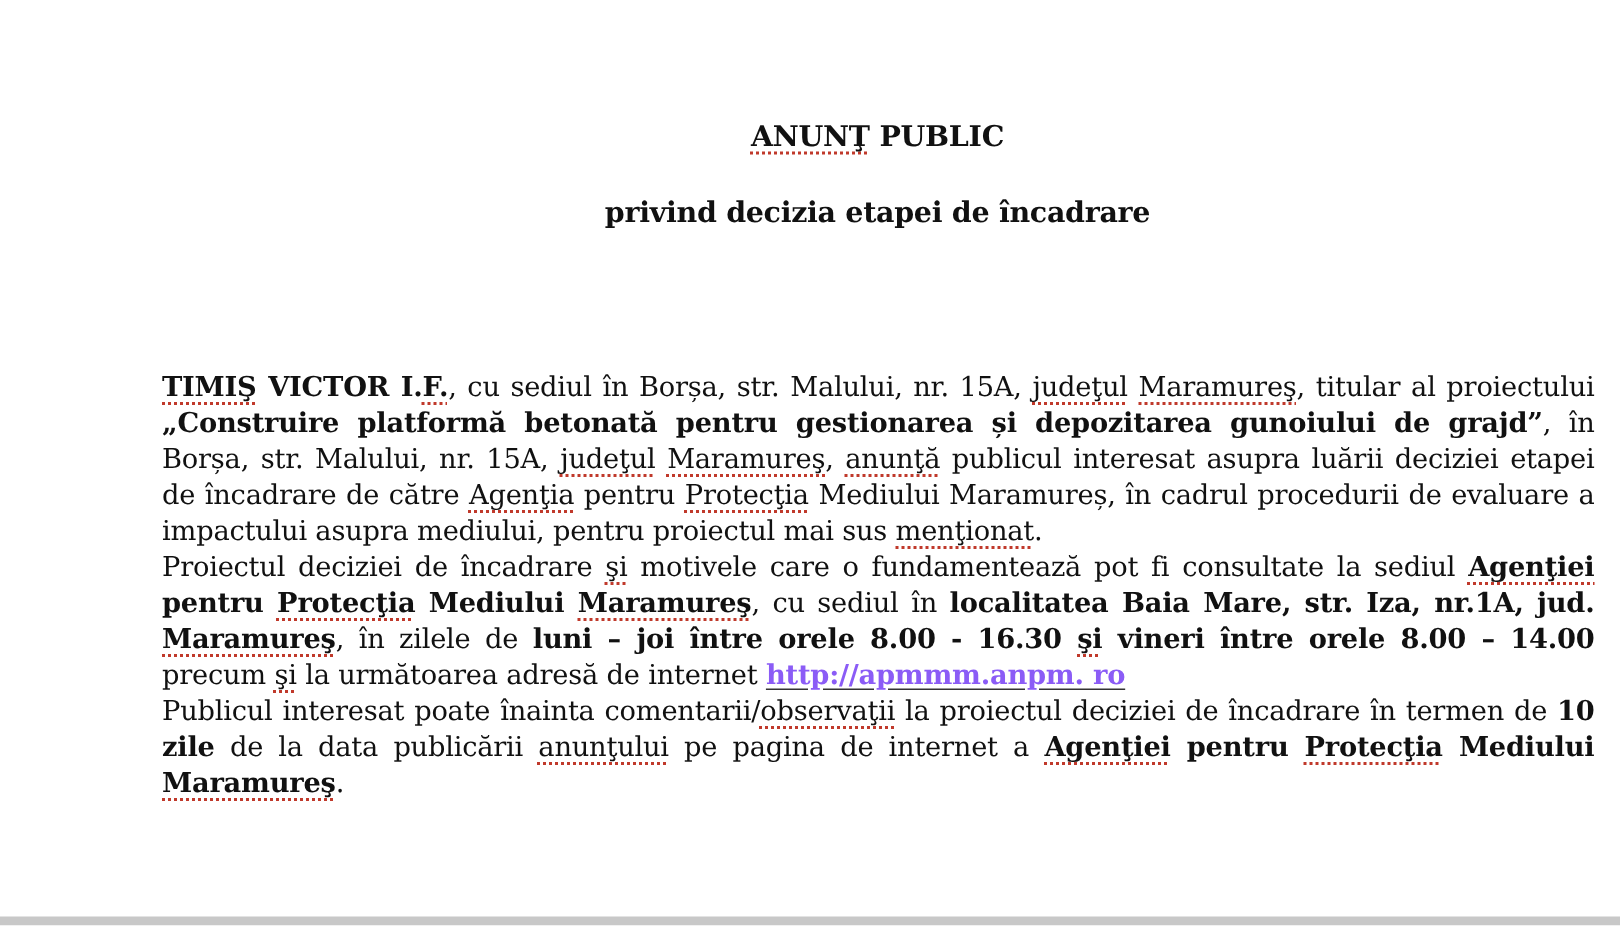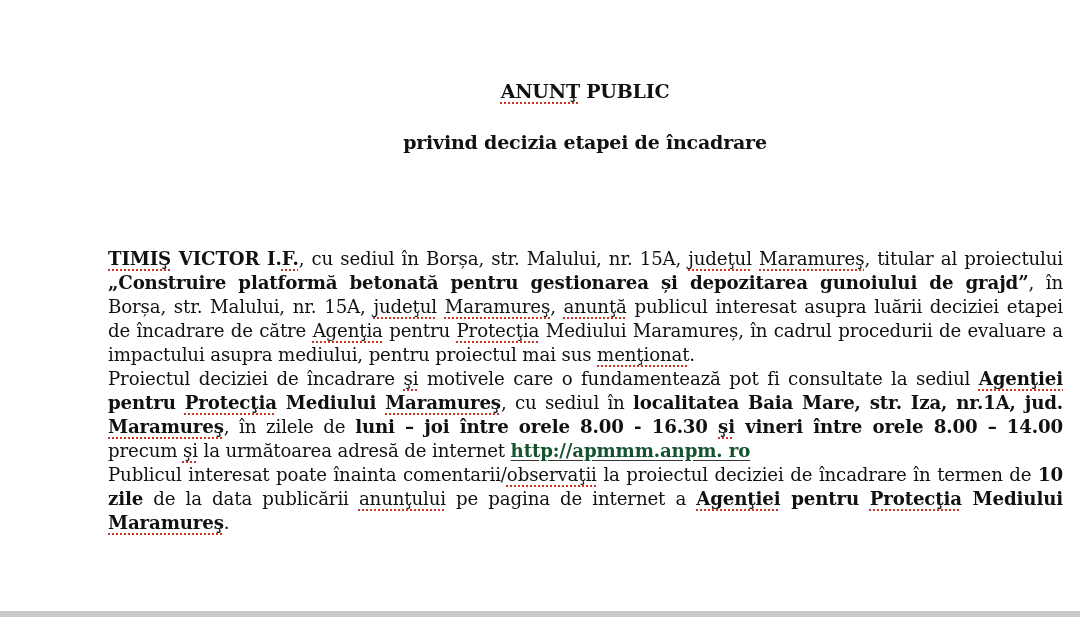--- a/index.html
+++ b/index.html
@@ -60,21 +60,21 @@
       text-decoration: underline dotted #c0392b;
       text-decoration-thickness: 2px;
       text-underline-offset: 4px;
     }
     .b { font-weight: bold; }
     .link {
       font-weight: bold;
       text-decoration: underline;
       text-decoration-color: #333;
       text-underline-offset: 3px;
-      color: #14532d;
+      color: #8b5cf6;
     }
     .bottom-bar {
       position: absolute;
       left: 0;
       top: 611px;
       width: 1080px;
       height: 6px;
       background: #c8c8c8;
     }
   </style>

